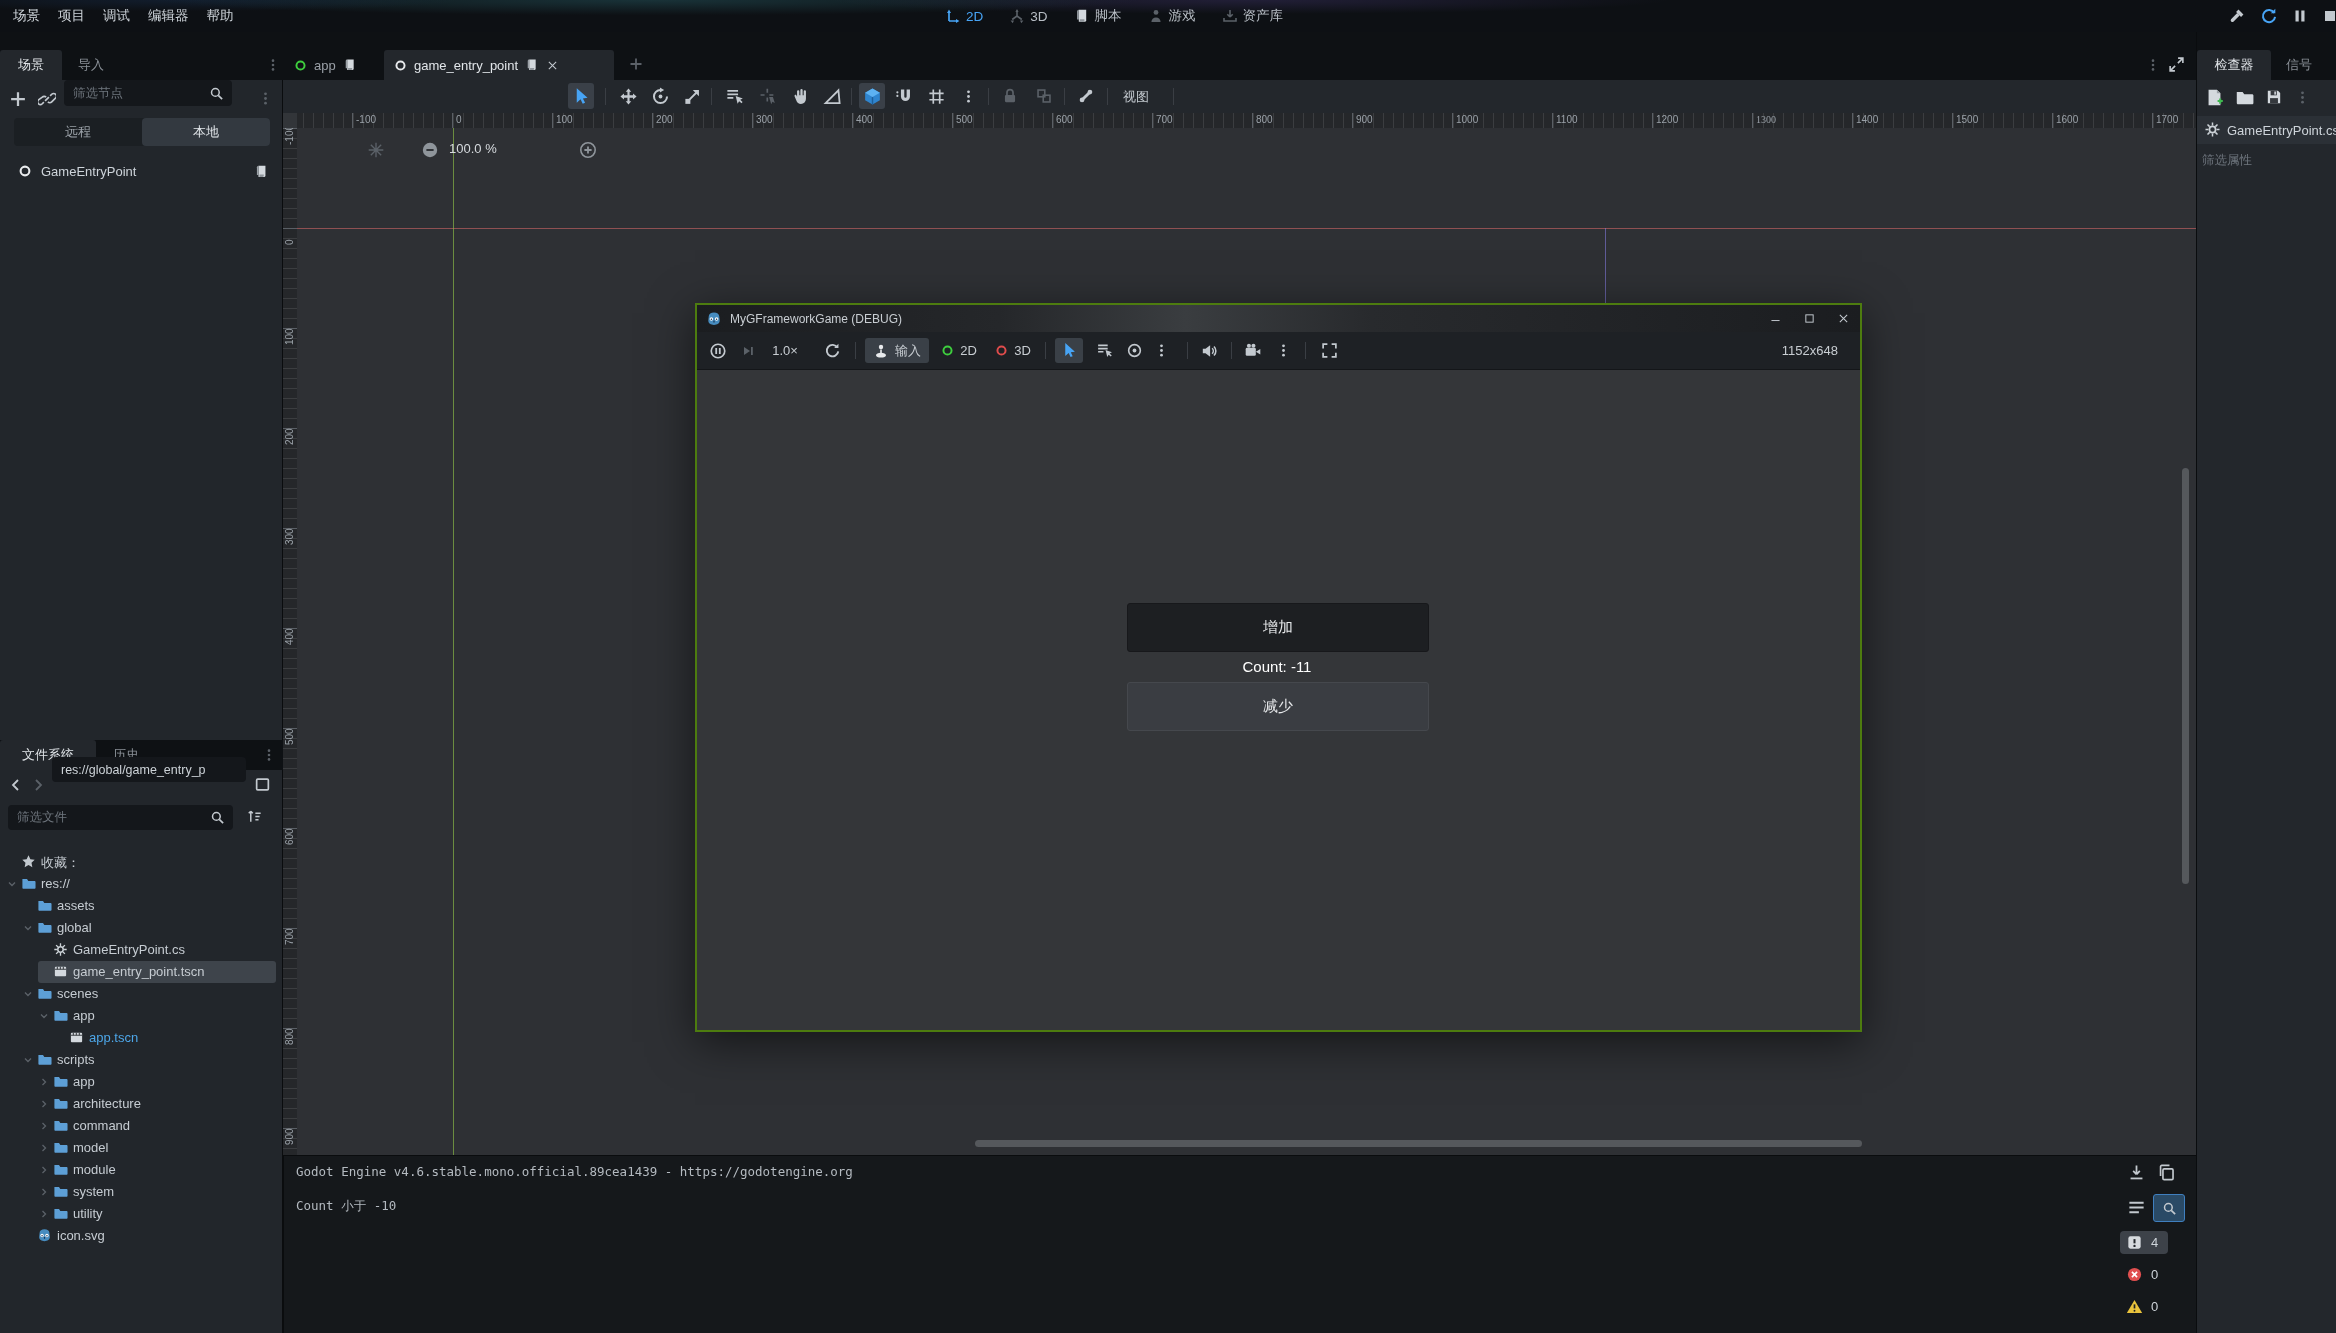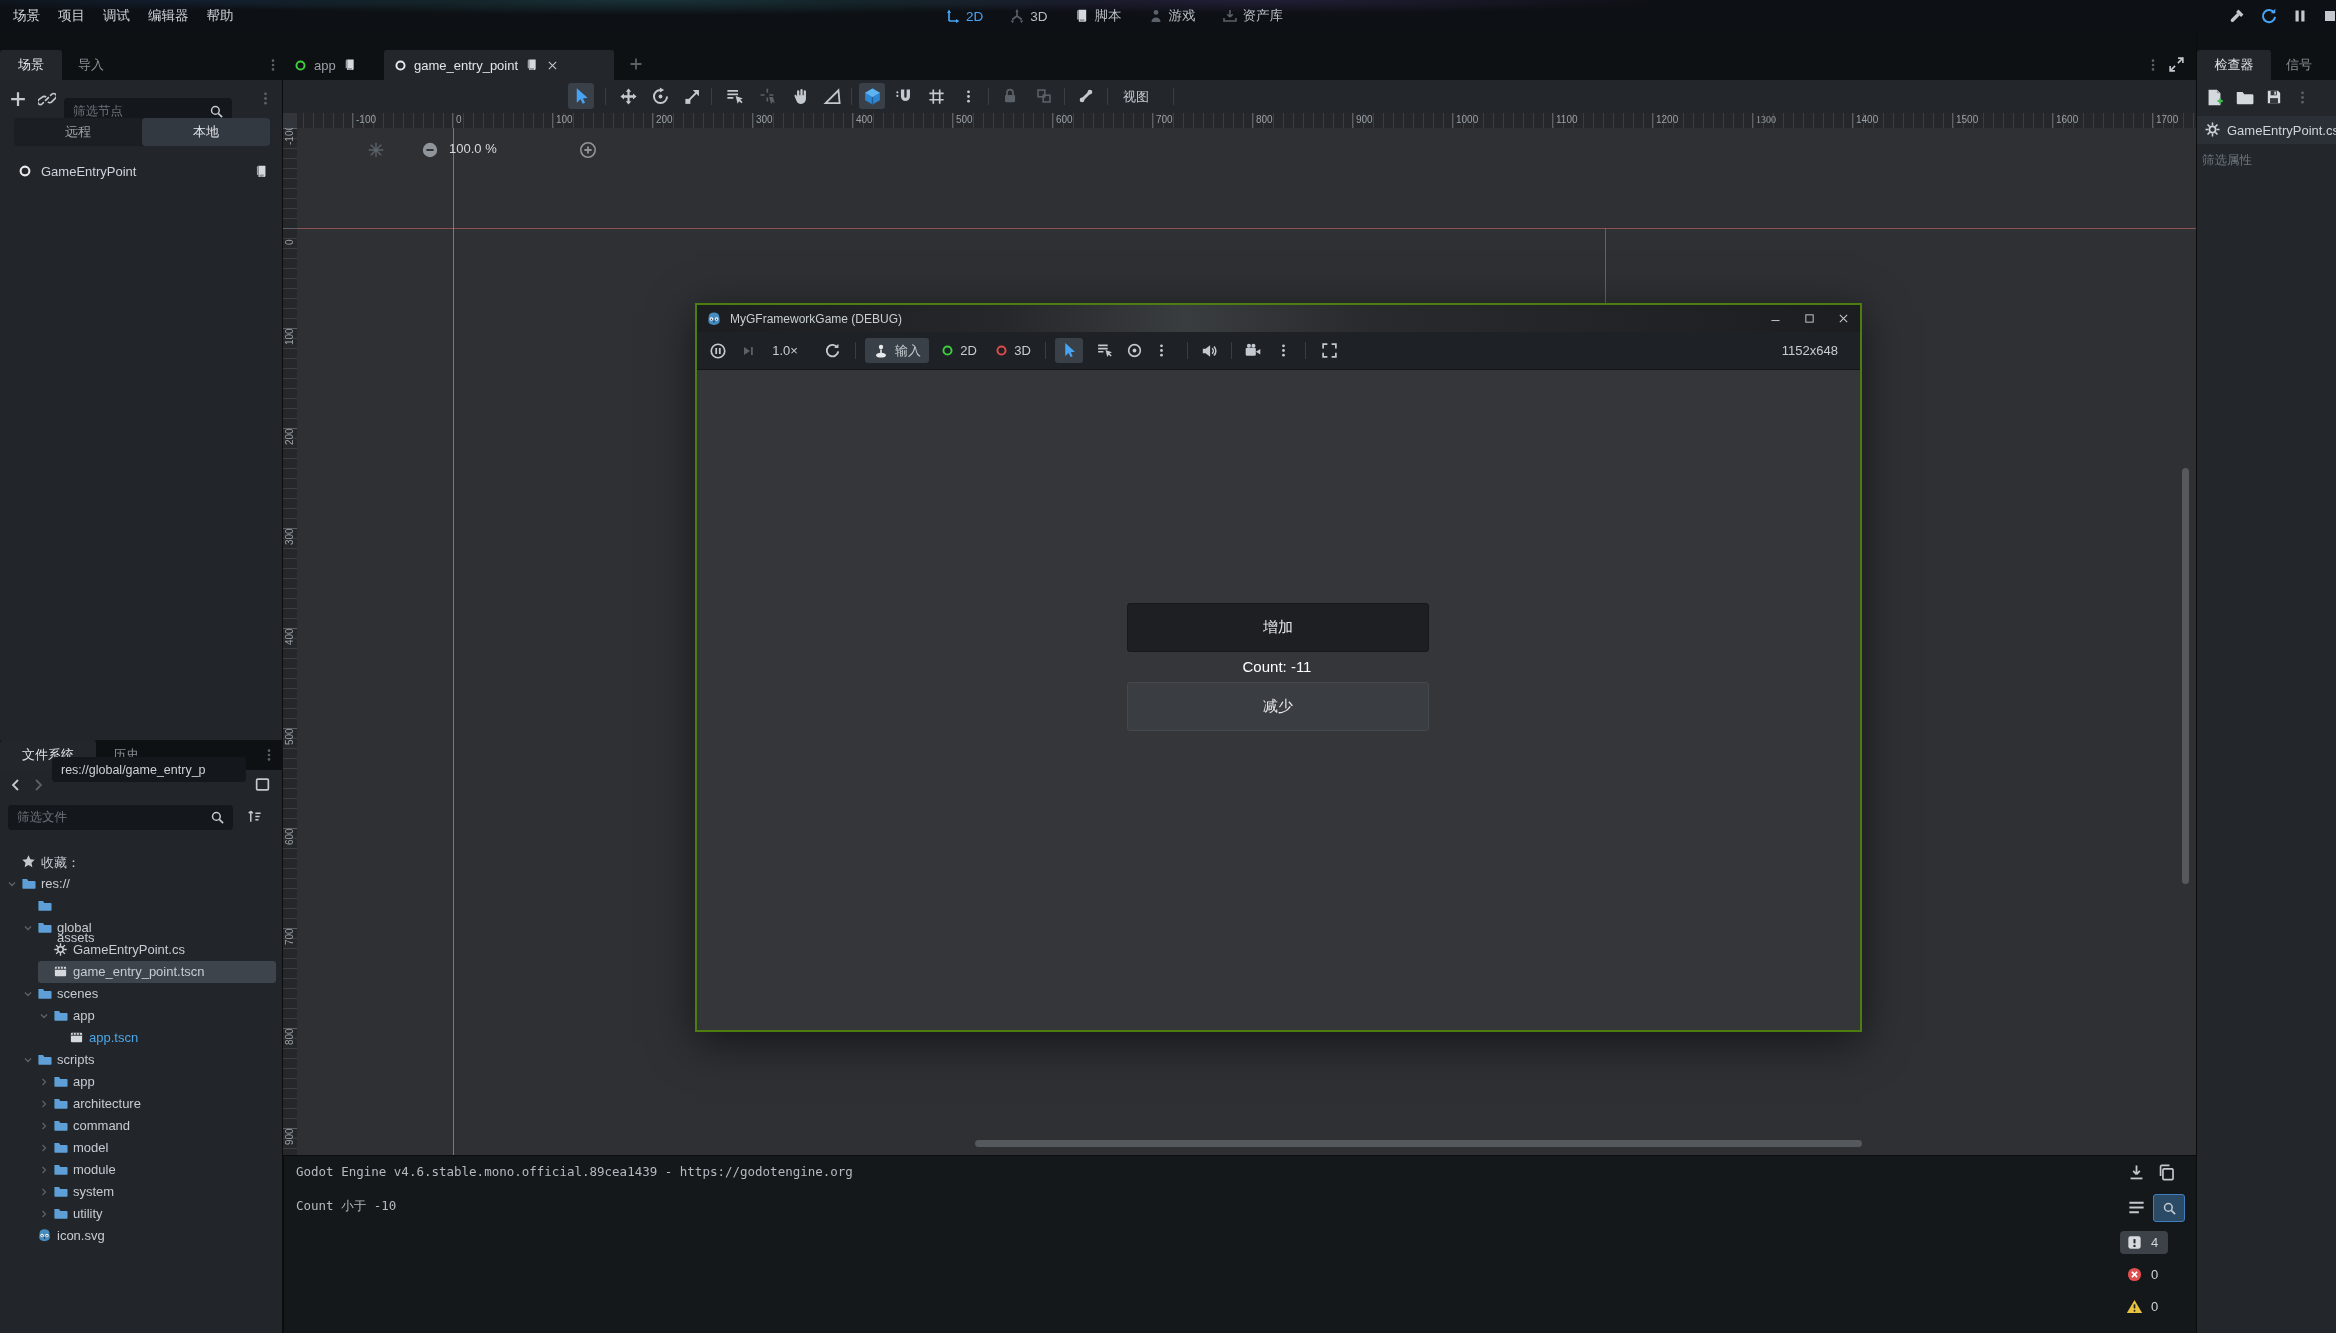--- a/index.html
+++ b/index.html
@@ -668,21 +668,21 @@
   <span class="ic abs" style="left:8px;top:9px;width:20px;height:20px">
       <svg viewBox="0 0 16 16">
         <path d="M8 2.5v11M2.5 8h11" stroke="currentColor" stroke-width="1.8"></path>
       </svg>
     </span>
   <span class="ic abs" style="left:38px;top:10px;width:18px;height:18px">
       <svg viewBox="0 0 16 16">
         <path d="M6.3 9.7 9.7 6.3M5.2 10.8l-1.4 1.4a2.4 2.4 0 0 1-3.4-3.4L3.8 6.4a2.4 2.4 0 0 1 3.4 0M10.8 5.2l1.4-1.4a2.4 2.4 0 0 1 3.4 3.4l-3.4 3.4a2.4 2.4 0 0 1-3.4 0" stroke="currentColor" stroke-width="1.5" fill="none"></path>
       </svg>
     </span>
-  <div class="inputbox abs" style="left:64px;top:18px;width:168px;height:26px">
+  <div class="inputbox abs" style="left:64px;top:0;width:168px;height:26px">
     <span class="ph">筛选节点</span>
     <span class="ic" style="width:15px;height:15px;margin-right:8px">
         <svg viewBox="0 0 16 16">
           <circle cx="6.8" cy="6.8" r="4.1" stroke="currentColor" stroke-width="1.6" fill="none"></circle>
           <path d="M9.9 9.9 14 14" stroke="currentColor" stroke-width="1.8"></path>
         </svg>
       </span>
   </div>
   <span class="ic dim abs" style="left:258px;top:11px;width:15px;height:15px">
       <svg viewBox="0 0 16 16">
@@ -783,21 +783,21 @@
           </svg>
         </span>
         <span class="lbl" style="left: 41px;">res://</span>
       </div>
       <div class="fsrow" style="top: 50px;">
         <span class="ic" style="position: absolute; left: 37px; top: 3px; width: 15px; height: 15px;">
           <svg viewBox="0 0 16 16">
             <path d="M1.5 3.3h4.9l1.4 1.9h6.6c.6 0 1.1.5 1.1 1.1v6.3c0 .6-.5 1.1-1.1 1.1H2.6c-.6 0-1.1-.5-1.1-1.1z" fill="#5d9fd6"></path>
           </svg>
         </span>
-        <span class="lbl" style="left: 57px; margin-top: 32px;">assets</span>
+        <span class="lbl" style="left: 57px;">assets</span>
       </div>
       <div class="fsrow" style="top: 72px;">
         <span class="ic dim" style="position: absolute; left: 22px; top: 5px; width: 12px; height: 12px;">
           <svg viewBox="0 0 16 16">
             <path d="M4 6l4 4 4-4" stroke="currentColor" stroke-width="1.8" fill="none"></path>
           </svg>
         </span>
         <span class="ic" style="position: absolute; left: 37px; top: 3px; width: 15px; height: 15px;">
           <svg viewBox="0 0 16 16">
             <path d="M1.5 3.3h4.9l1.4 1.9h6.6c.6 0 1.1.5 1.1 1.1v6.3c0 .6-.5 1.1-1.1 1.1H2.6c-.6 0-1.1-.5-1.1-1.1z" fill="#5d9fd6"></path>

